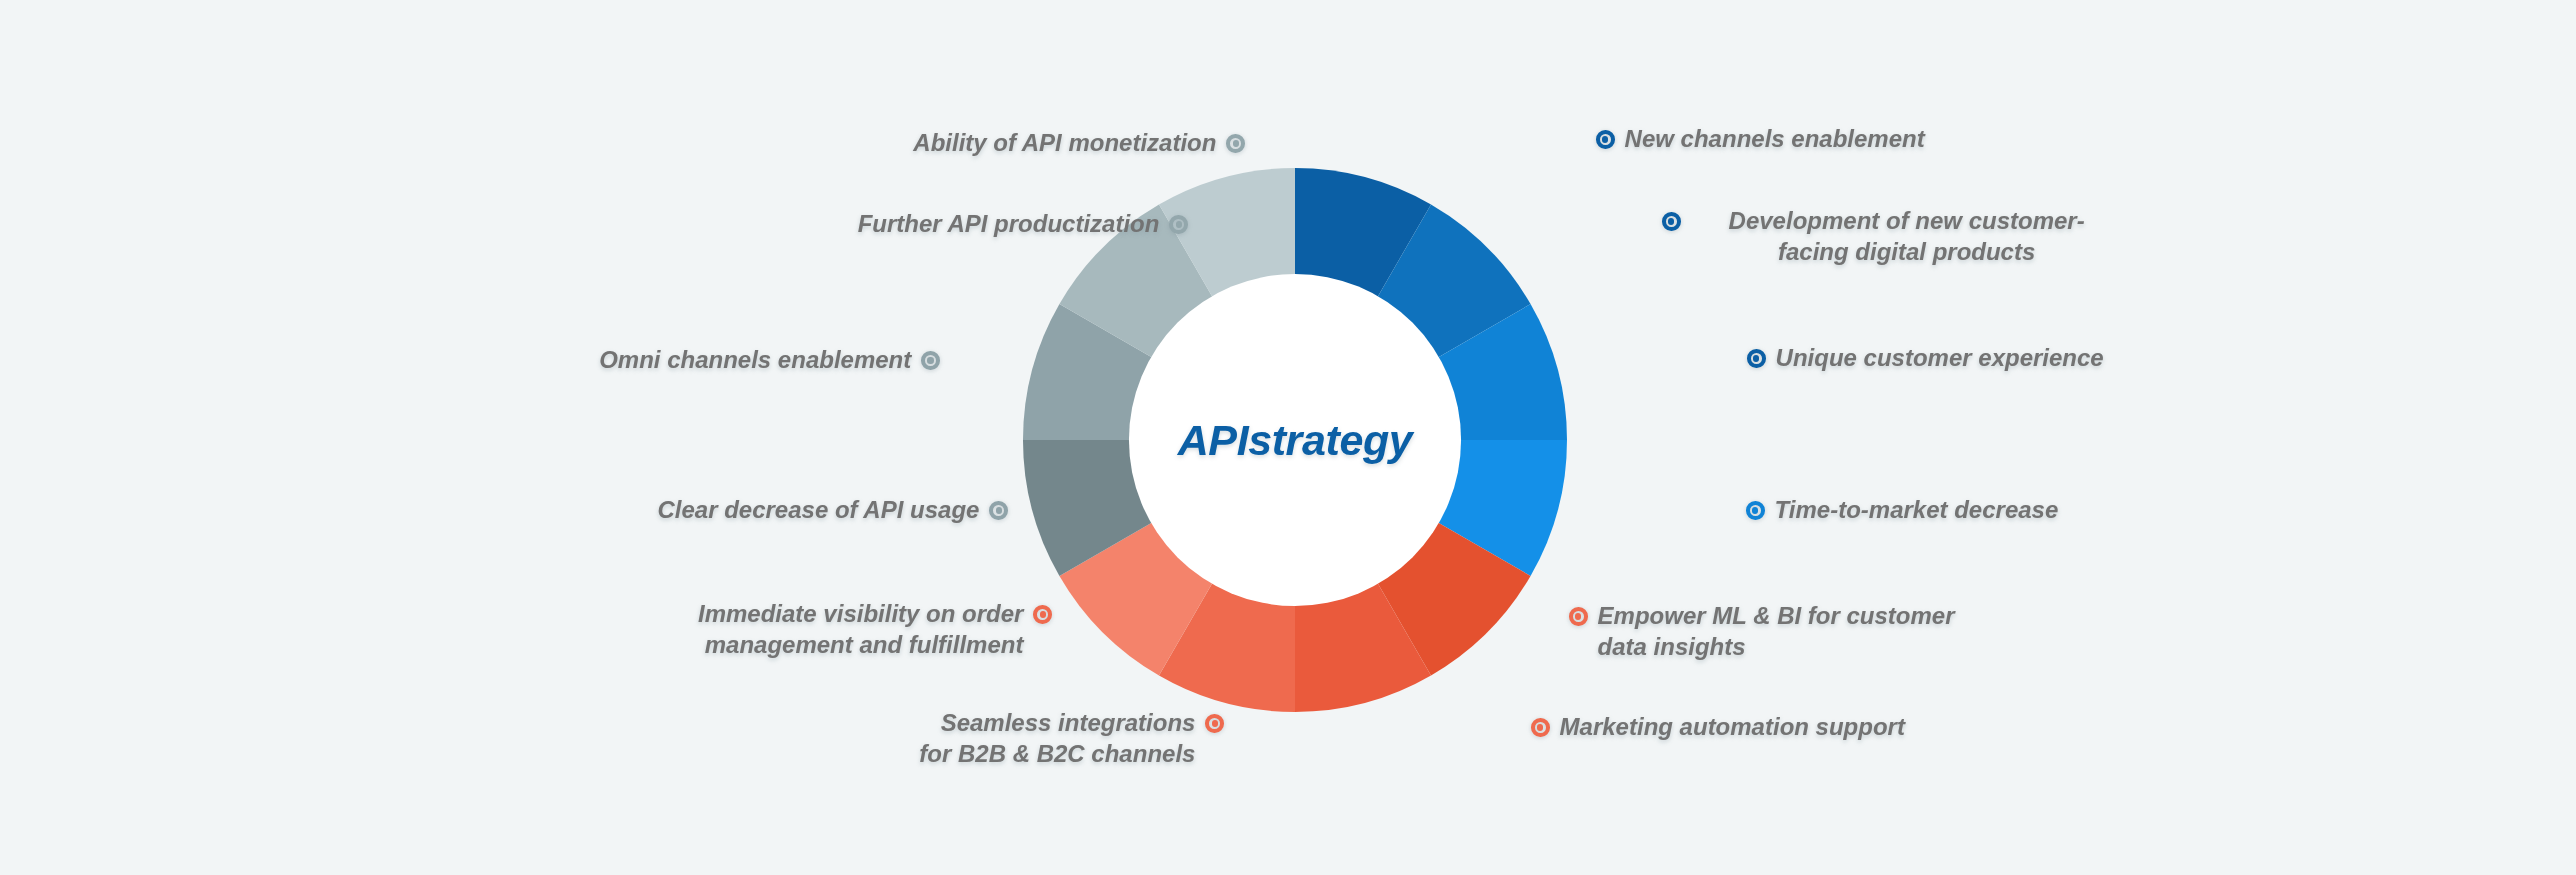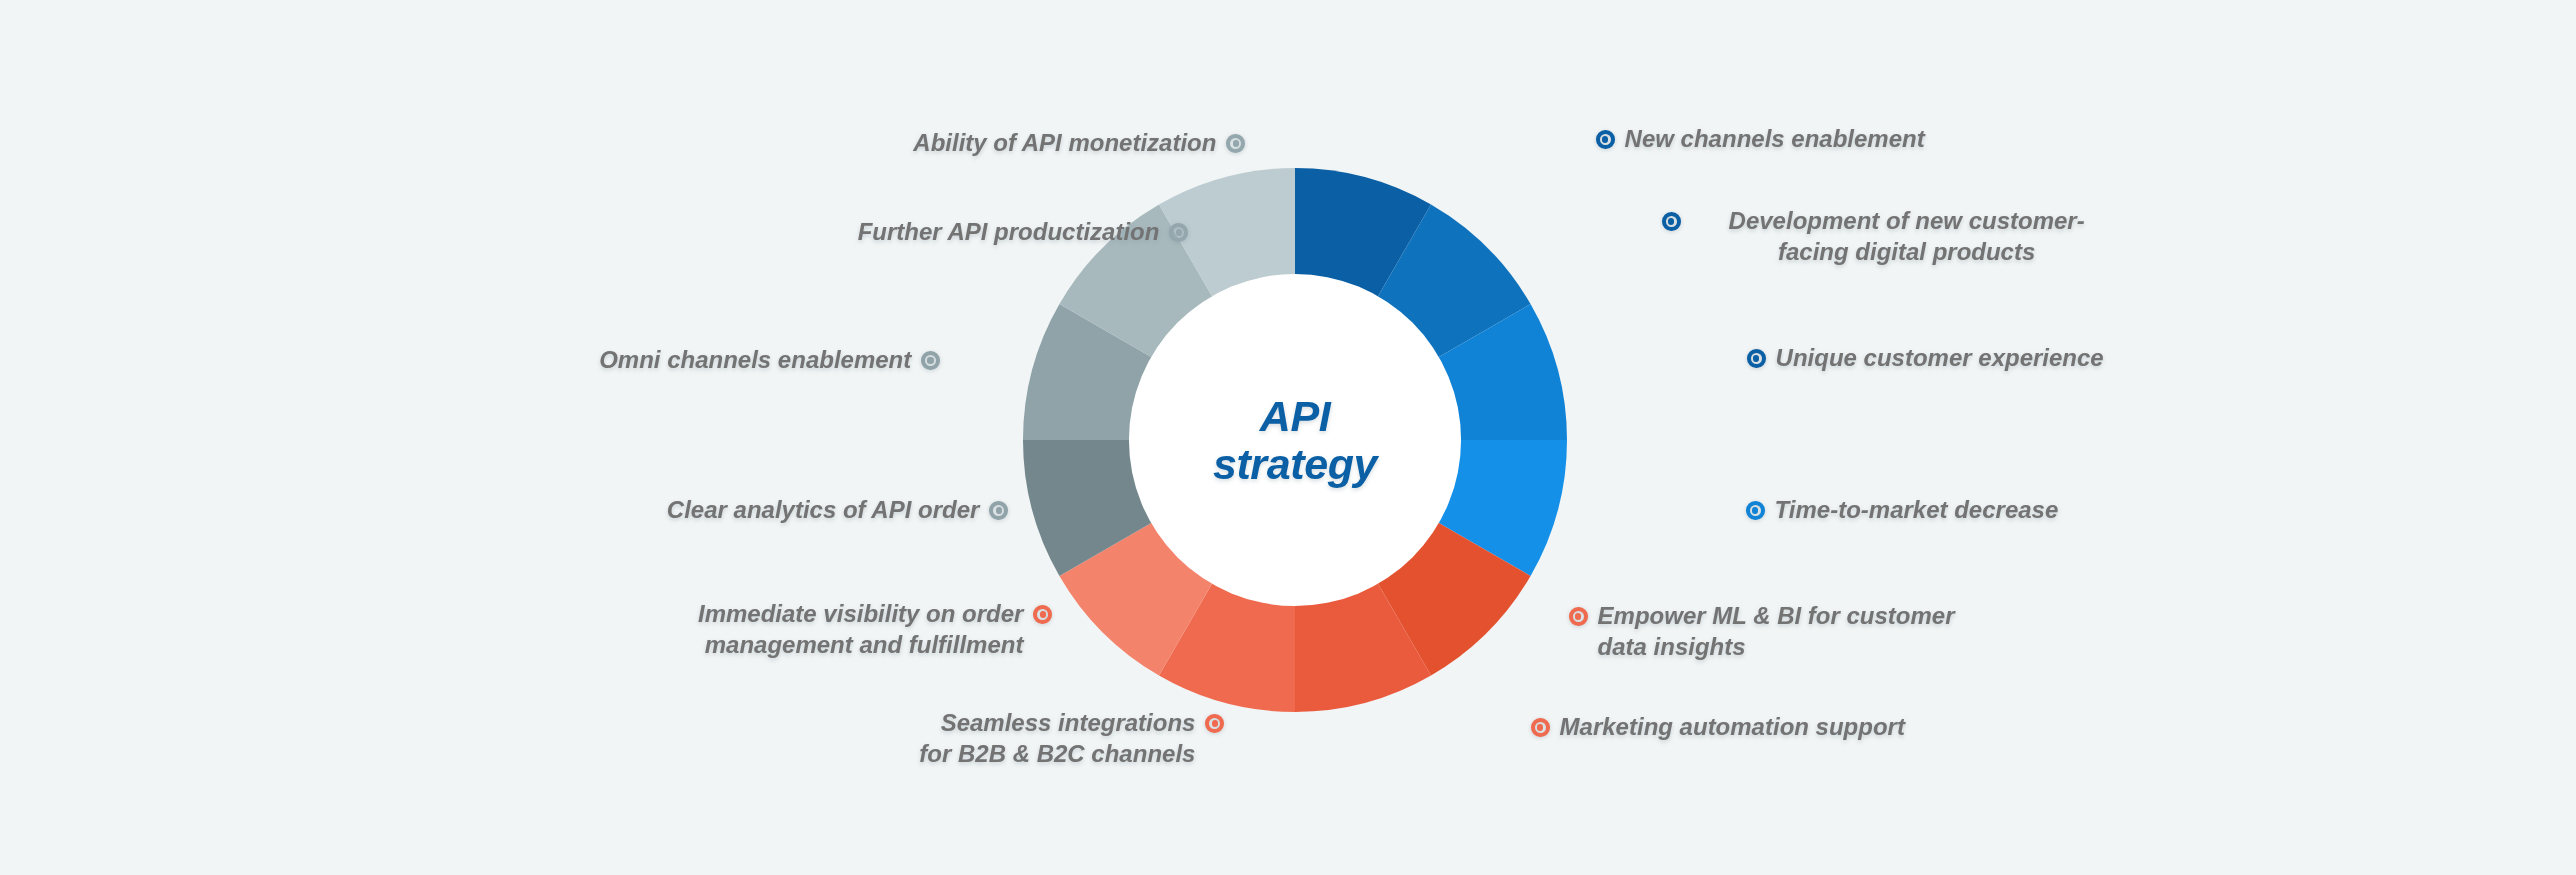--- a/index.html
+++ b/index.html
@@ -29,21 +29,21 @@
   }
   #donut-svg { display: block; width: 544px; height: 544px; }
 
   #donut-center-label {
     position: absolute;
     left: 1129px;
     top: 274px;
     width: 332px;
     height: 332px;
     display: flex;
-    flex-direction: column;
+    flex-direction: row;
     align-items: center;
     justify-content: center;
     text-align: right;
     pointer-events: none;
   }
   .center-line {
     font-style: italic;
     font-weight: bold;
     font-size: 43px;
     line-height: 1.12;
@@ -172,39 +172,39 @@
     <span class="label-text">Marketing automation support</span>
   </div>
 
   <div class="label left" style="left:751px; top:127px; width:494px; justify-content:flex-start;">
     <span class="bullet gray">
         <i></i>
       </span>
     <span class="label-text">Ability of API monetization</span>
   </div>
 
-  <div class="label left" style="left:623px; top:208px; width:565px; justify-content:flex-start;margin-top:8px;">
+  <div class="label left" style="left:623px; top:208px; width:565px; justify-content:flex-start;">
     <span class="bullet gray">
         <i></i>
       </span>
     <span class="label-text">Further API productization</span>
   </div>
 
   <div class="label left" style="left:530px; top:338px; width:479px; justify-content:center;margin-top:6px;">
     <span class="bullet gray2">
         <i></i>
       </span>
     <span class="label-text">Omni channels enablement</span>
   </div>
 
   <div class="label left" style="left:521px; top:494px; width:487px; justify-content:flex-start;">
     <span class="bullet gray2">
         <i></i>
       </span>
-    <span class="label-text">Clear analytics of API order</span>
+    <span class="label-text">Clear decrease of API usage</span>
   </div>
 
   <div class="label left" style="left:565px; top:598px; width:487px; justify-content:flex-start;">
     <span class="bullet red">
         <i></i>
       </span>
     <span class="label-text">Immediate visibility on order
 management and fulfillment</span>
   </div>
 

